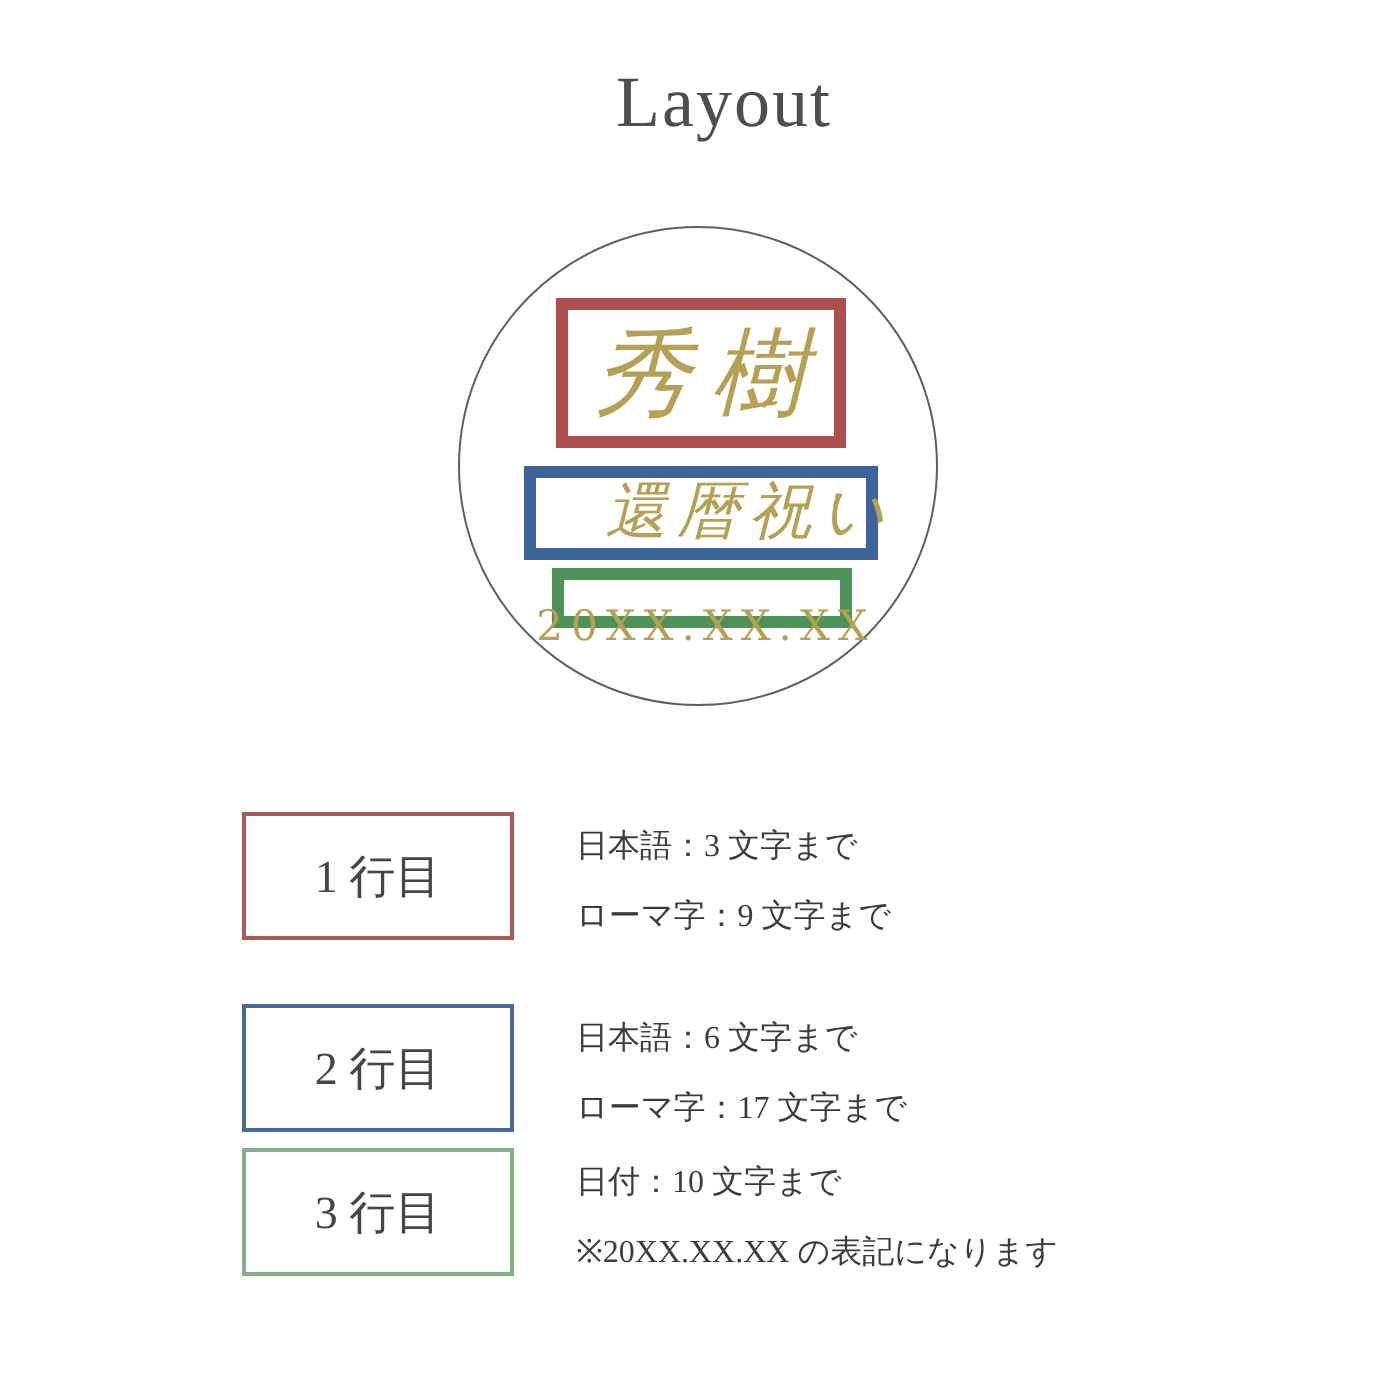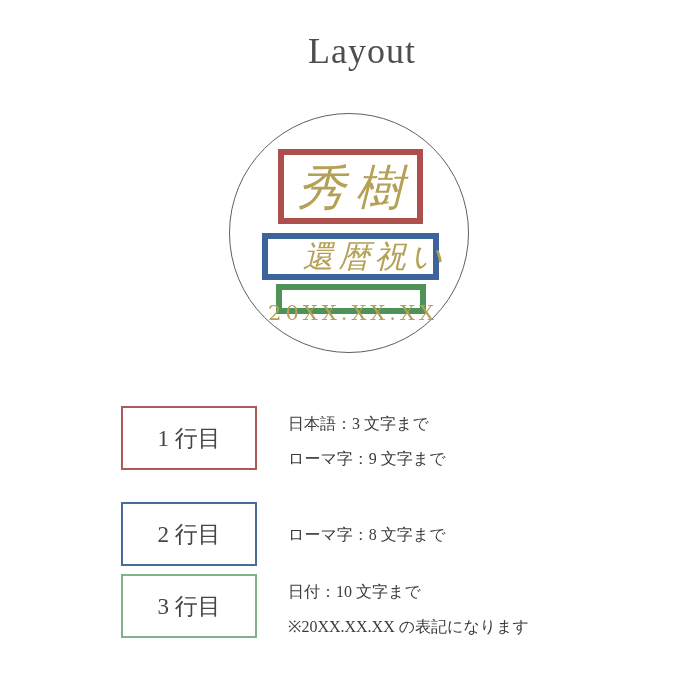--- a/index.html
+++ b/index.html
@@ -129,21 +129,22 @@
     <div>日本語：3 文字まで</div>
     <div>ローマ字：9 文字まで</div>
   </div>
 </div>
 
 <div class="legend-row legend-row-2">
   <div class="legend-box" style="border-color: rgb(74, 107, 154);">
     <span class="legend-label">2 行目</span>
   </div>
   <div class="legend-desc" style="color: rgb(60, 60, 60);">
-    <div>ローマ字：8 文字まで</div>
+    <div>日本語：6 文字まで</div>
+    <div>ローマ字：17 文字まで</div>
   </div>
 </div>
 
 <div class="legend-row legend-row-3">
   <div class="legend-box" style="border-color: rgb(132, 176, 135);">
     <span class="legend-label">3 行目</span>
   </div>
   <div class="legend-desc" style="color: rgb(60, 60, 60);">
     <div>日付：10 文字まで</div>
     <div>※20XX.XX.XX の表記になります</div>

